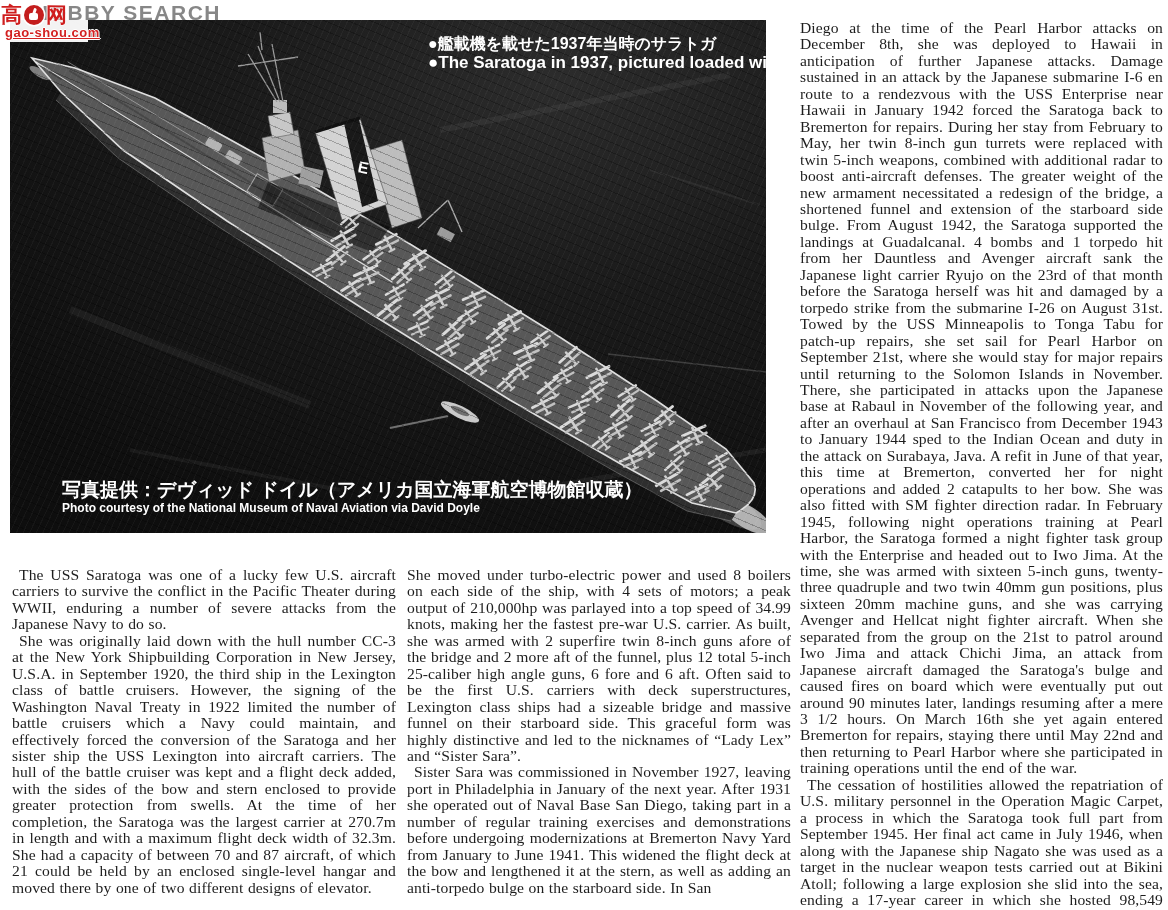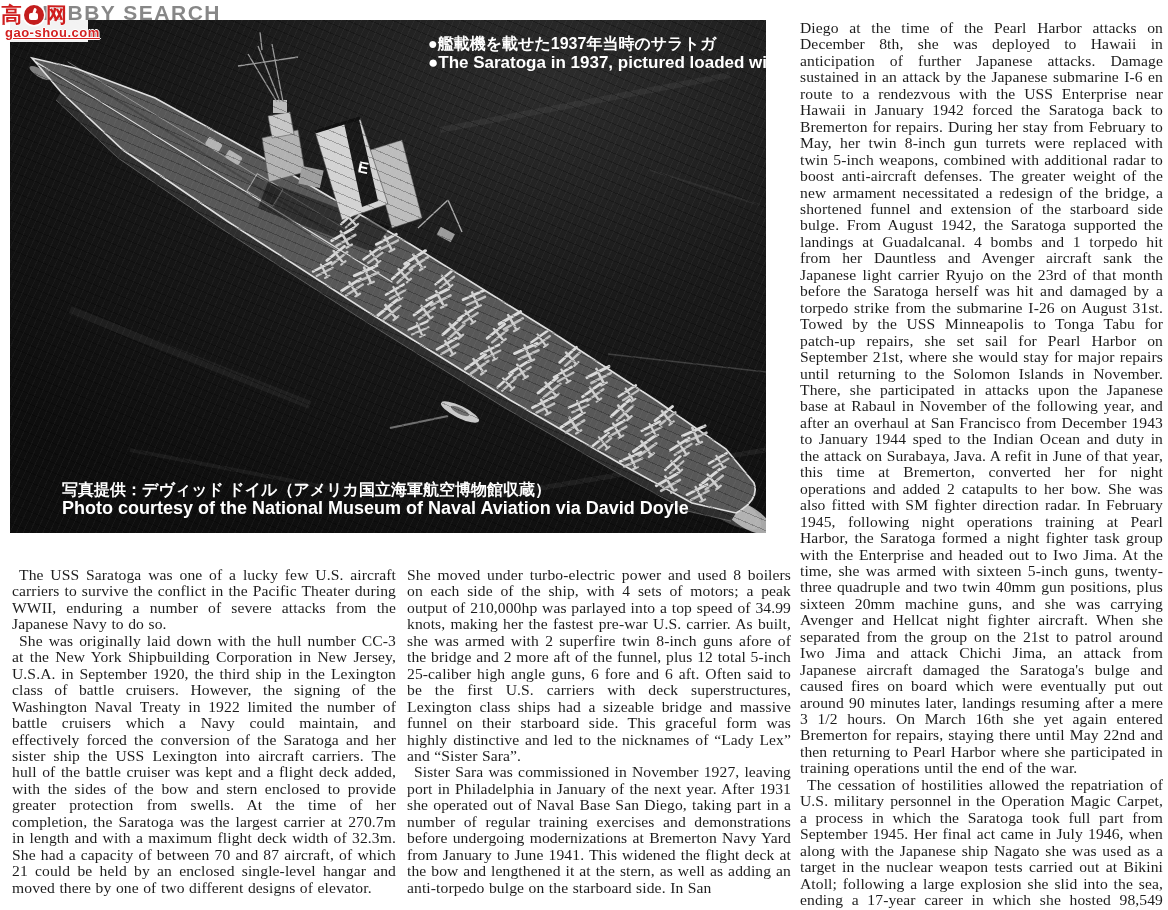--- a/index.html
+++ b/index.html
@@ -11,22 +11,22 @@
   .photo svg{position:absolute;left:0;top:0;}
   .photo .grain{position:absolute;inset:0;pointer-events:none;
      background:repeating-linear-gradient(115deg, rgba(255,255,255,0.035) 0 1px, transparent 1px 6px),
                 repeating-linear-gradient(23deg, rgba(0,0,0,0.25) 0 1px, transparent 1px 9px);}
   .cap-top{position:absolute;left:418px;top:14px;color:#fff;
      font-family:"Liberation Sans", sans-serif;font-weight:bold;line-height:19px;white-space:nowrap;}
   .cap-top .jp{font-size:16px;}
   .cap-top .en{font-size:17px;}
   .cap-credit{position:absolute;left:52px;top:460px;color:#fff;
      font-family:"Liberation Sans", sans-serif;font-weight:bold;line-height:19px;white-space:nowrap;}
-  .cap-credit .jp{font-size:16px;}
-  .cap-credit .en{font-size:18px;}
+  .cap-credit .jp{font-size:19px;}
+  .cap-credit .en{font-size:12px;}
 
   
   .watermark{position:absolute;left:0;top:0;z-index:5;width:200px;height:46px;}
   .wm-patch{position:absolute;left:0;top:0;width:88px;height:42px;background:rgba(255,255,255,0.95);}
   .wm-gray{position:absolute;left:33px;top:1px;font-family:"Liberation Sans", sans-serif;
      font-weight:bold;font-size:21px;letter-spacing:1.5px;color:rgba(125,125,125,0.92);white-space:nowrap;}
   .wm-logo{position:absolute;left:1px;top:1px;display:flex;align-items:center;gap:2px;
      font-family:"DejaVu Sans","Liberation Sans",sans-serif;font-weight:bold;font-size:21px;color:#cf1e1e;
      text-shadow:0 0 2px #fff,0 0 2px #fff;}
   .wm-badge{width:20px;height:20px;border-radius:50%;background:#c41e1e;position:relative;flex:0 0 auto;

